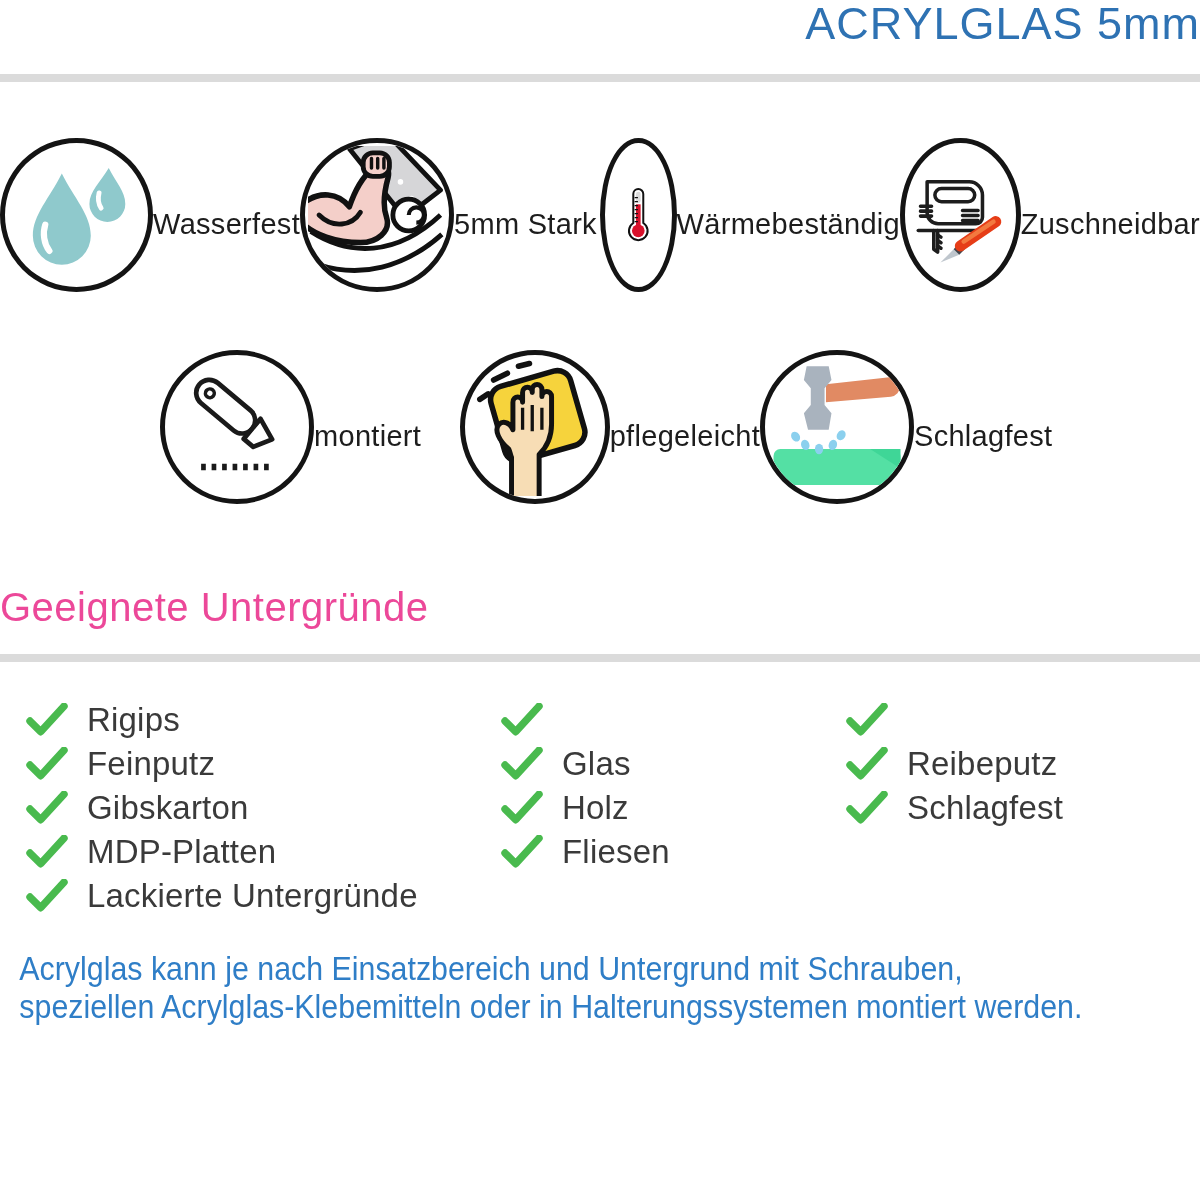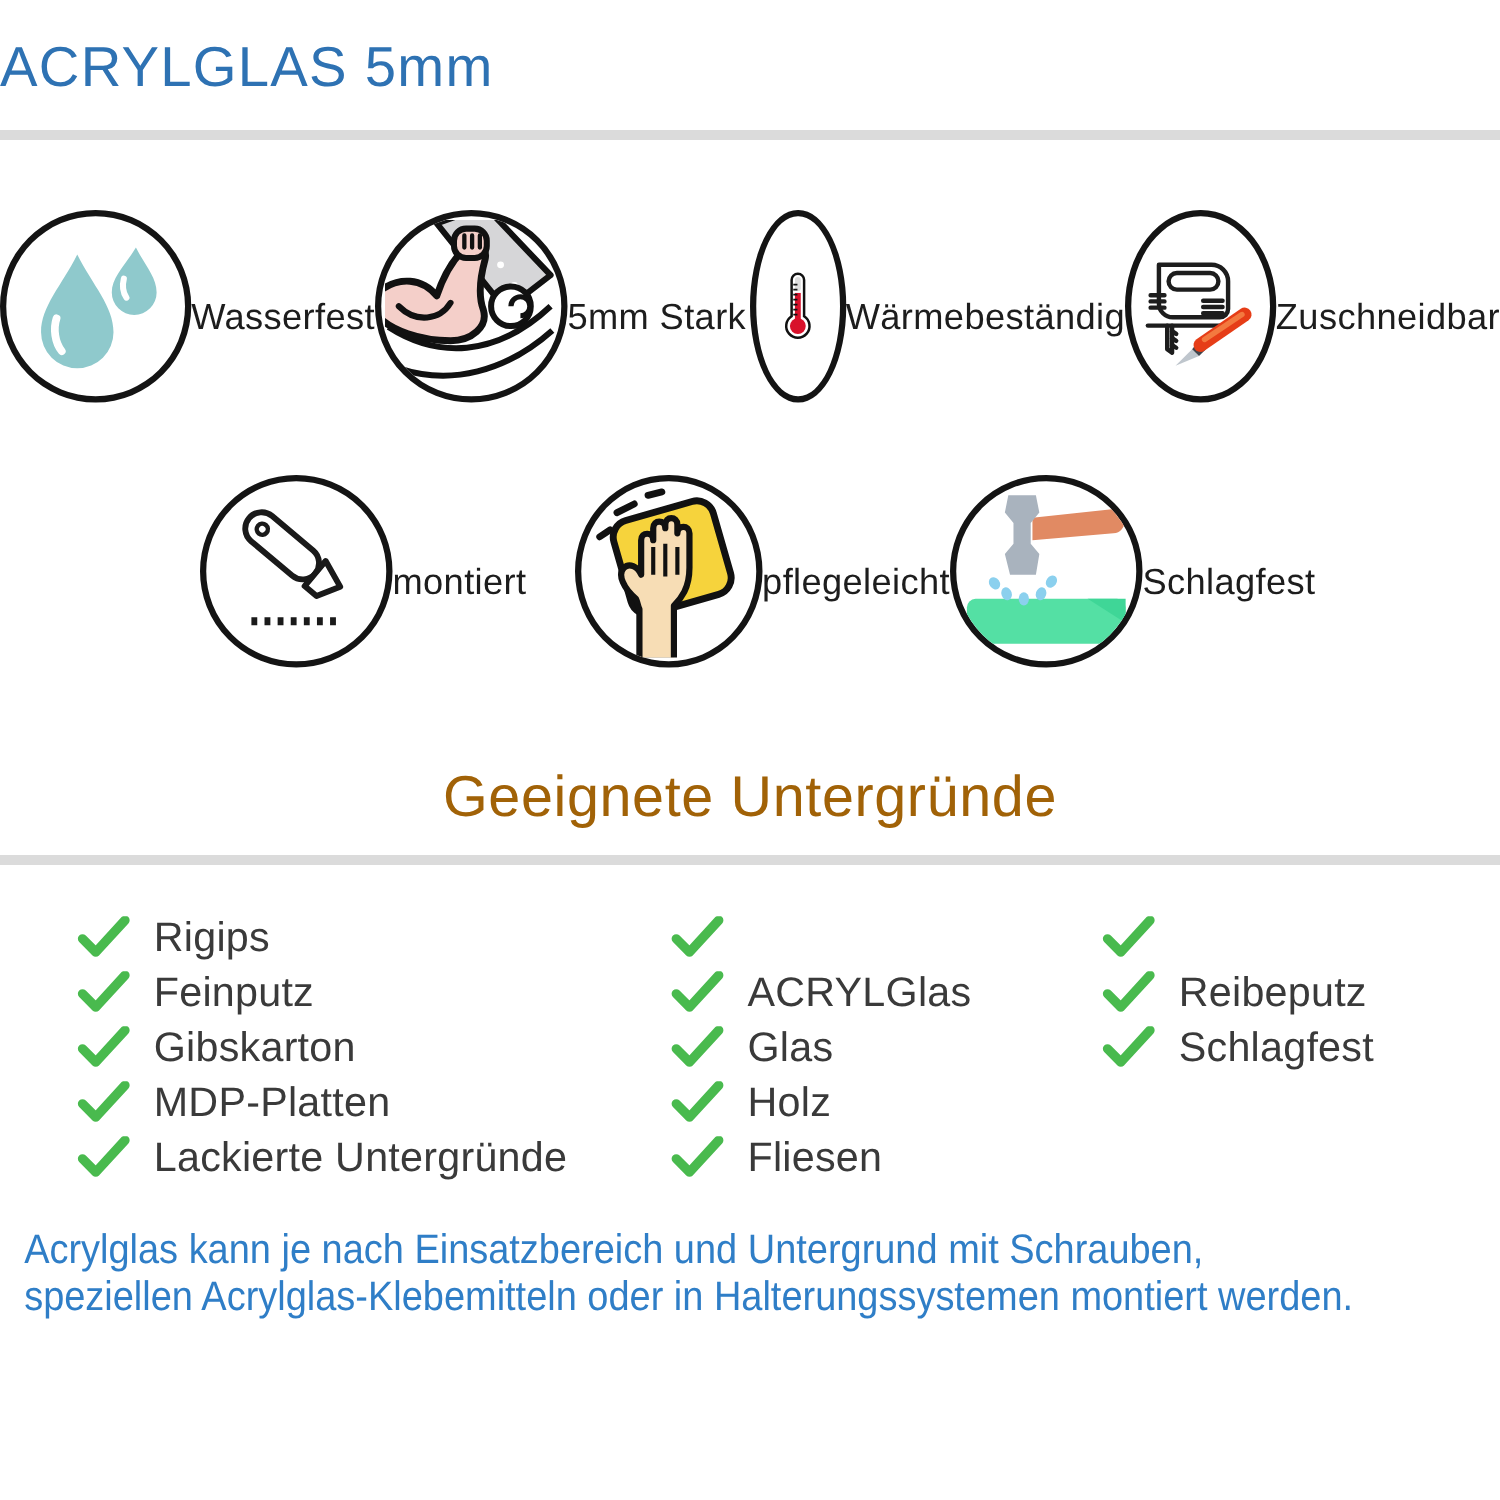--- a/index.html
+++ b/index.html
@@ -1,36 +1,36 @@
 <!DOCTYPE html>
 <html><head>
 <meta charset="utf-8">
 <style>
   html,body{margin:0;padding:0;background:#fff;}
   body{font-family:"Liberation Sans",sans-serif;width:1200px;height:1200px;overflow:hidden;}
   .page{width:1200px;height:1200px;background:#fff;position:relative;}
 
-  .main-title{margin:0;padding-top:30px;text-align:left;font-size:45px;font-weight:400;
+  .main-title{margin:0;text-align:right;font-size:45px;font-weight:400;
     color:#2e72b3;letter-spacing:1px;line-height:48px;}
   .divider{width:1200px;height:8px;background:#dbdbdb;margin-top:26px;}
   .divider2{width:1200px;height:8px;background:#dbdbdb;margin-top:18px;}
 
   .features-row1{display:grid;grid-template-columns:repeat(4,300px);margin-top:56px;}
   .features-row2{display:flex;width:900px;margin-left:160px;margin-top:58px;}
   .features-row2 .feature{width:300px;}
   .feature{display:flex;align-items:center;}
   .circle{width:144px;height:144px;border:5px solid #141414;border-radius:50%;overflow:hidden;
     display:flex;align-items:center;justify-content:center;background:#fff;}
   .circle svg{width:138px;height:138px;}
   .feature-label{margin-top:18px;font-size:29px;color:#1d1d1d;letter-spacing:.3px;}
 
-  .sub-title{margin:0;margin-top:74px;text-align:center;font-size:46px;font-weight:400;
-    color:#a16207;letter-spacing:.5px;line-height:58px;}
-
-  .substrates{display:grid;grid-template-columns:475px 345px auto;padding-left:42px;margin-top:36px;margin-left:19px;}
+  .sub-title{margin:0;margin-top:74px;font-size:40px;font-weight:400;
+    color:#ec4899;letter-spacing:.5px;line-height:58px;}
+
+  .substrates{display:grid;grid-template-columns:475px 345px auto;padding-left:25px;margin-top:36px;}
   .sub-col{display:flex;flex-direction:column;}
   .check-item{display:flex;align-items:center;height:44px;gap:18px;}
   .check{width:44px;height:34px;flex:0 0 44px;}
   .check-label{font-size:33px;color:#3a3a3a;letter-spacing:.2px;white-space:nowrap;}
 
   .footer{margin-top:32px;padding-left:21px;color:#2f7ec7;font-size:33px;line-height:38px;
     transform:scaleX(.92);transform-origin:left top;white-space:nowrap;}
 </style>
 </head>
 <body>
@@ -205,26 +205,20 @@
     <div class="sub-col">
       <div class="check-item">
         <svg class="check" viewBox="0 0 40 32">
             <path d="M4 17 L14 27 L36 3" stroke="#49ba4e" stroke-width="7" fill="none" stroke-linecap="round" stroke-linejoin="round"></path>
           </svg>
       </div>
       <div class="check-item">
         <svg class="check" viewBox="0 0 40 32">
             <path d="M4 17 L14 27 L36 3" stroke="#49ba4e" stroke-width="7" fill="none" stroke-linecap="round" stroke-linejoin="round"></path>
           </svg>
-        <span class="check-label">ACRYLGlas</span>
-      </div>
-      <div class="check-item">
-        <svg class="check" viewBox="0 0 40 32">
-            <path d="M4 17 L14 27 L36 3" stroke="#49ba4e" stroke-width="7" fill="none" stroke-linecap="round" stroke-linejoin="round"></path>
-          </svg>
         <span class="check-label">Glas</span>
       </div>
       <div class="check-item">
         <svg class="check" viewBox="0 0 40 32">
             <path d="M4 17 L14 27 L36 3" stroke="#49ba4e" stroke-width="7" fill="none" stroke-linecap="round" stroke-linejoin="round"></path>
           </svg>
         <span class="check-label">Holz</span>
       </div>
       <div class="check-item">
         <svg class="check" viewBox="0 0 40 32">

